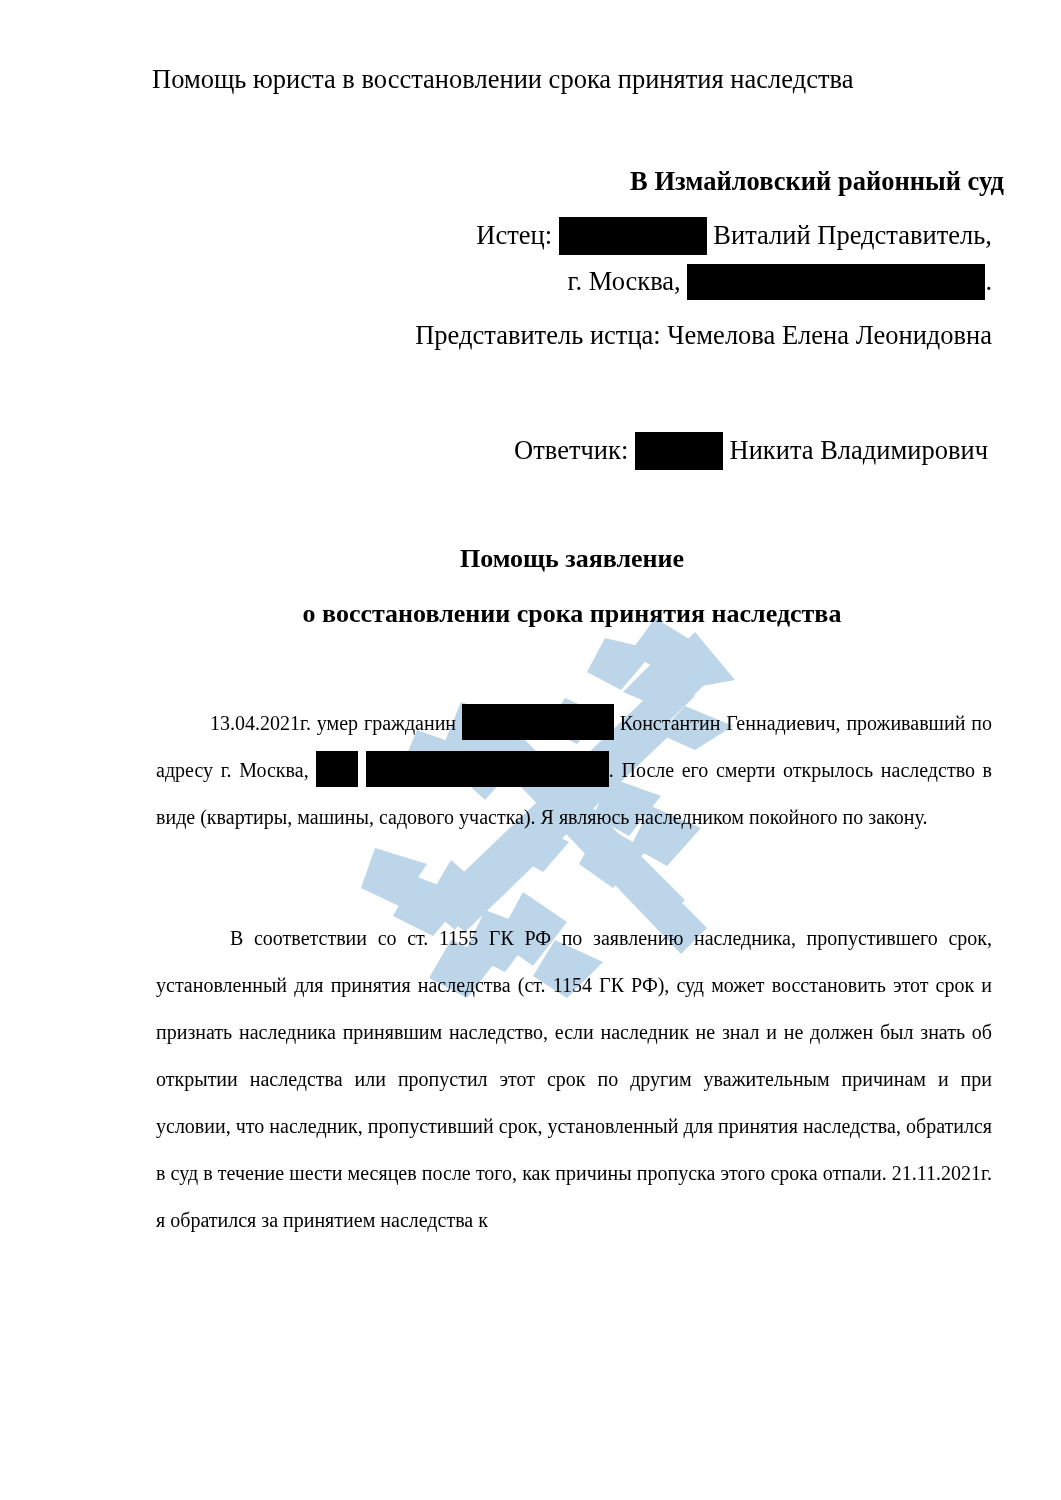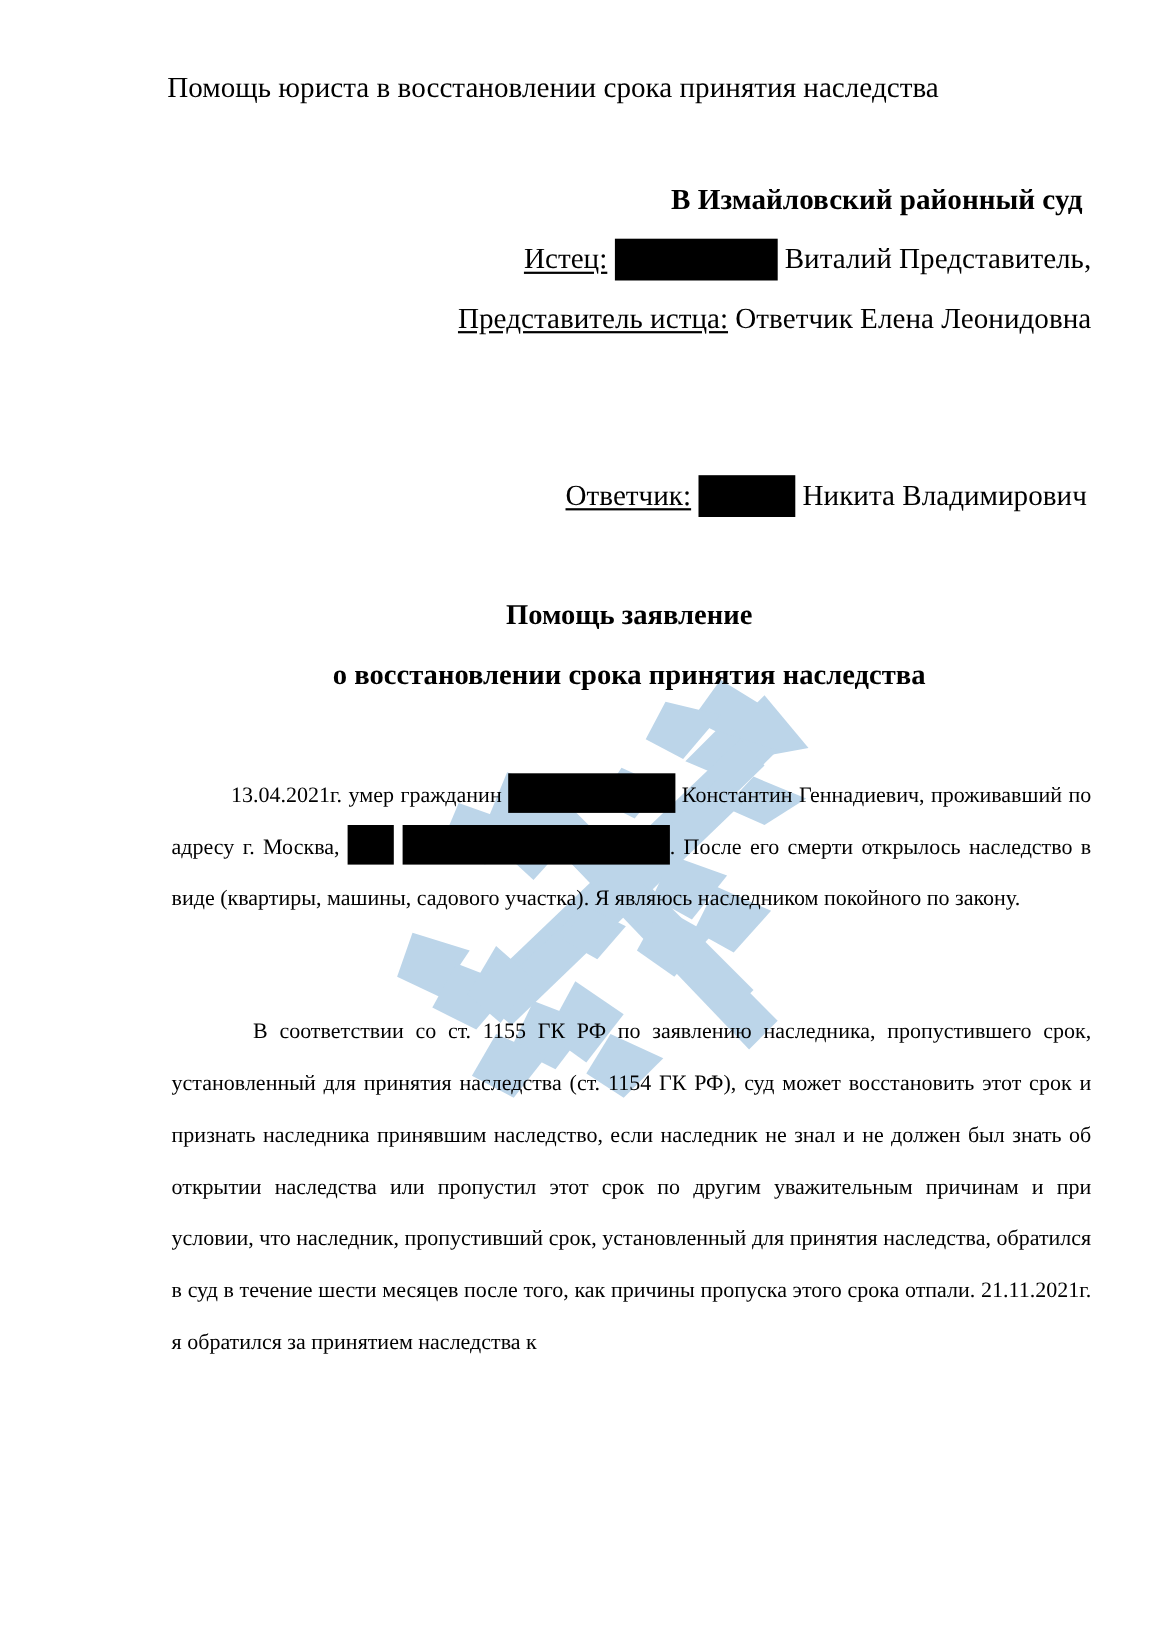--- a/index.html
+++ b/index.html
@@ -42,39 +42,39 @@
     left: 152px;
     top: 62px;
     width: 710px;
     font-size: 26.5px;
     line-height: 35px;
     text-align: left;
   }
 
   .court-line {
     position: absolute;
-    left: 144px;
+    left: 164px;
     top: 164px;
     width: 840px;
     text-align: right;
     font-size: 26.5px;
     font-weight: bold;
     line-height: 34px;
   }
 
   .addr-block {
     position: absolute;
     left: 152px;
     top: 212px;
     width: 840px;
     font-size: 26.5px;
     line-height: 46px;
   }
   .addr-line { text-align: right; white-space: nowrap; }
-  .u { text-decoration: underline; text-underline-offset: 3px; }
+  .u { text-underline-offset: 3px; }
 
   .resp-block {
     position: absolute;
     left: 148px;
     top: 430px;
     width: 840px;
     font-size: 26.5px;
     line-height: 40px;
     text-align: right;
     white-space: nowrap;
@@ -180,23 +180,27 @@
     <div class="site-title">Помощь юриста в восстановлении срока принятия наследства</div>
 
     <div class="court-line">В Измайловский районный суд</div>
 
     <div class="addr-block">
       <div class="addr-line">
         <span class="u">Истец:</span>
         <span class="redact r-istec"></span>
         <span>Виталий Представитель,</span>
       </div>
+      <div class="addr-line">
+        <span>г. Москва,</span>
+        <span class="redact r-addr"></span><span>.</span>
+      </div>
       <div class="addr-line" style="margin-top:8px;">
         <span class="u">Представитель истца:</span>
-        <span>Ответчик Елена Леонидовна</span>
+        <span>Чемелова Елена Леонидовна</span>
       </div>
     </div>
 
     <div class="resp-block">
       <span class="u">Ответчик:</span>
       <span class="redact r-otvet"></span>
       <span>Никита Владимирович</span>
     </div>
 
     <div class="doc-title">Помощь заявление</div>

